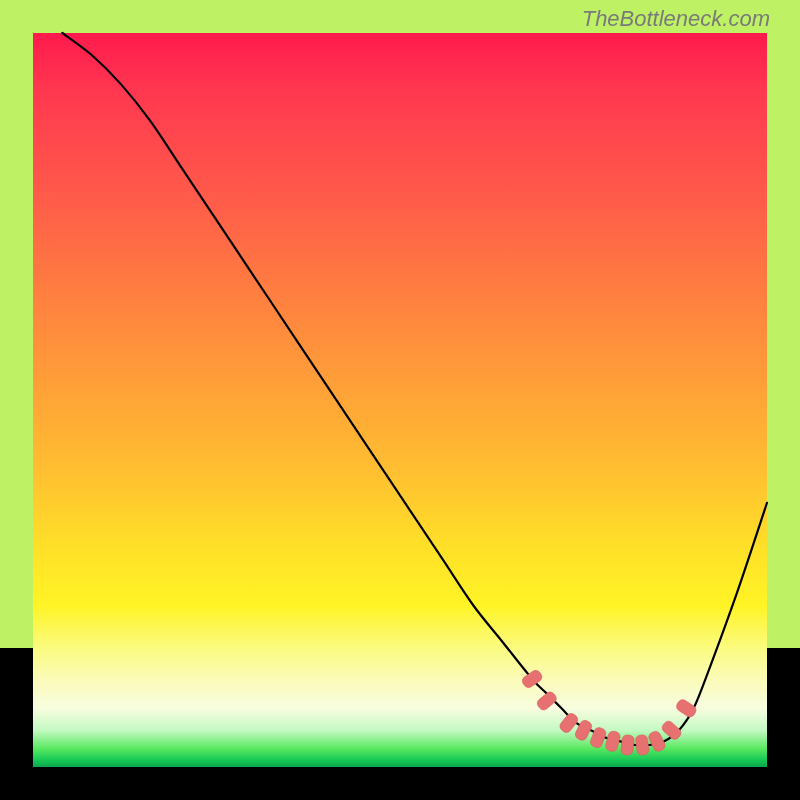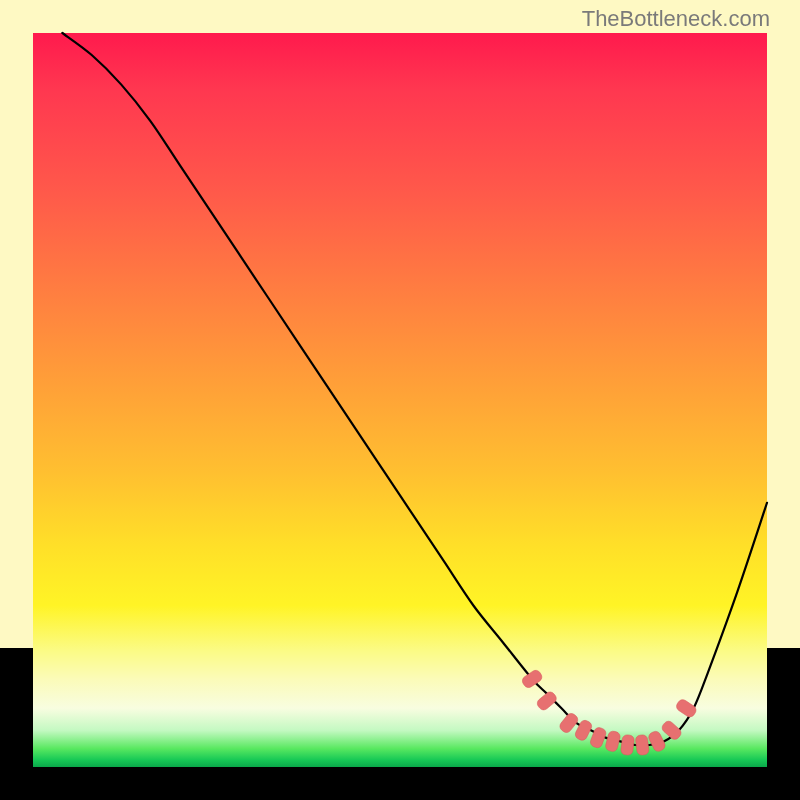--- a/index.html
+++ b/index.html
@@ -10,21 +10,22 @@
     background: #000;
     overflow: hidden;
     font-family: Arial, Helvetica, sans-serif;
   }
   .frame {
     position: absolute;
     left: 0;
     top: 0;
     width: 800px;
     height: 648px;
-    background: #fef9c3;
+    background: #bef264;
+    font-style: italic;
   }
   .plot-area {
     position: absolute;
     left: 33px;
     top: 33px;
     width: 734px;
     height: 734px;
     
     background: linear-gradient(
       to bottom,

